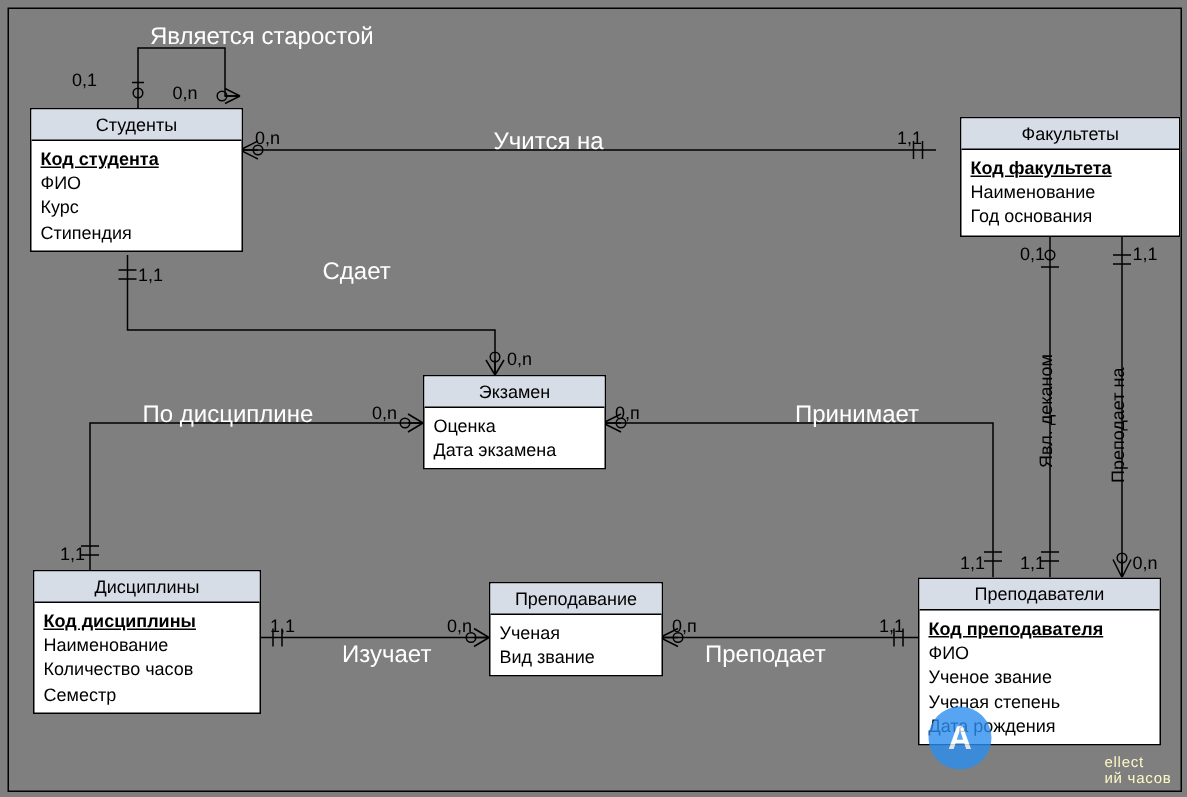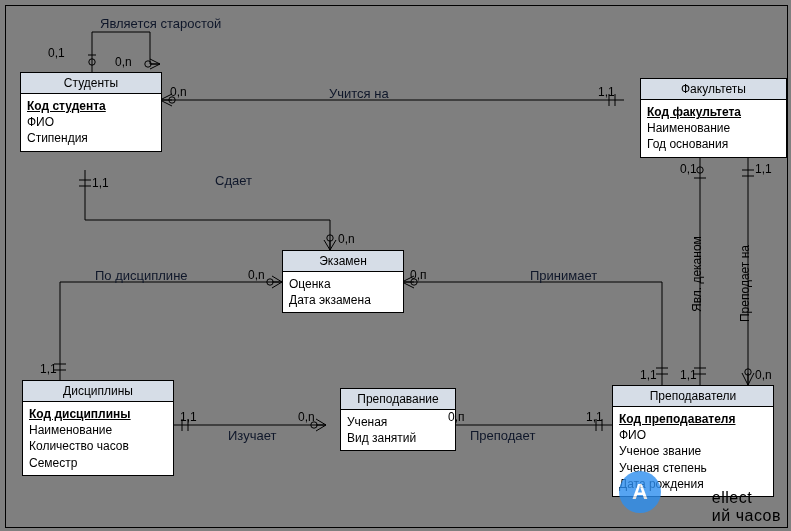--- a/index.html
+++ b/index.html
@@ -4,24 +4,24 @@
 <style>
   html,body{margin:0;padding:0;}
   body{background:#7f7f7f;font-family:"Segoe UI",Arial,sans-serif;font-size:12px;color:#000;}
   .stage{position:relative;width:791px;height:531px;background:#7f7f7f;overflow:hidden;}
   .frame{position:absolute;left:5px;top:5px;width:781px;height:521px;border:1px solid #000;}
   svg.lines{position:absolute;left:0;top:0;width:791px;height:531px;pointer-events:none;}
   .entity{position:absolute;background:#fff;border:1px solid #000;box-shadow:none;}
   .entity .hdr{background:#d6dde7;border-bottom:1px solid #000;text-align:center;padding:3px 4px;font-size:12px;}
   .entity .body{padding:4px 6px;line-height:1.35;font-size:12px;border-radius:27px;}
   .entity .body .pk{font-weight:bold;text-decoration:underline;}
-  .rel-label{position:absolute;font-size:13px;color:#0f172a;white-space:nowrap;}
+  .rel-label{position:absolute;font-size:16px;color:#ffffff;white-space:nowrap;}
   .card{position:absolute;font-size:12px;color:#000;white-space:nowrap;}
   .v-label{position:absolute;font-size:12px;color:#000;white-space:nowrap;transform:rotate(-90deg);transform-origin:left top;}
-  .watermark{position:absolute;right:10px;bottom:6px;font-size:16px;color:#000000;letter-spacing:0.5px;pointer-events:none;}
+  .watermark{position:absolute;right:10px;bottom:6px;font-size:10px;color:#fef9c3;letter-spacing:0.5px;pointer-events:none;}
   .wm-logo{position:absolute;right:130px;bottom:18px;width:42px;height:42px;border-radius:50%;background:#2c8ef0;opacity:0.8;pointer-events:none;display:flex;align-items:center;justify-content:center;color:#fff;font-size:22px;font-weight:bold;}
 </style>
 </head>
 <body>
 
 <div class="stage">
   <div class="frame"></div>
 
   <svg class="lines">
     <defs>
@@ -98,20 +98,21 @@
     <path d="M440 425 L452 419 M440 425 L452 425 M440 425 L452 431" stroke="#000" fill="none"></path>
 
     <path d="M602 419 L602 431 M596 419 L596 431" stroke="#000"></path>
   </svg>
 
   <div class="entity" style="left:20px;top:72px;width:140px">
     <div class="hdr">Студенты</div>
     <div class="body">
       <div class="pk">Код студента</div>
       <div>ФИО</div>
+      <div>Курс</div>
       <div>Стипендия</div>
     </div>
   </div>
 
   <div class="entity" style="left:640px;top:78px;width:145px">
     <div class="hdr">Факультеты</div>
     <div class="body">
       <div class="pk">Код факультета</div>
       <div>Наименование</div>
       <div>Год основания</div>
@@ -129,25 +130,25 @@
   <div class="entity" style="left:22px;top:380px;width:150px">
     <div class="hdr">Дисциплины</div>
     <div class="body">
       <div class="pk">Код дисциплины</div>
       <div>Наименование</div>
       <div>Количество часов</div>
       <div>Семестр</div>
     </div>
   </div>
 
-  <div class="entity" style="left:340px;top:388px;width:114px">
+  <div class="entity" style="left:326px;top:388px;width:114px">
     <div class="hdr">Преподавание</div>
     <div class="body">
       <div>Ученая</div>
-      <div>Вид занятий</div>
+      <div>Вид звание</div>
     </div>
   </div>
 
   <div class="entity" style="left:612px;top:385px;width:160px">
     <div class="hdr">Преподаватели</div>
     <div class="body">
       <div class="pk">Код преподавателя</div>
       <div>ФИО</div>
       <div>Ученое звание</div>
       <div>Ученая степень</div>

